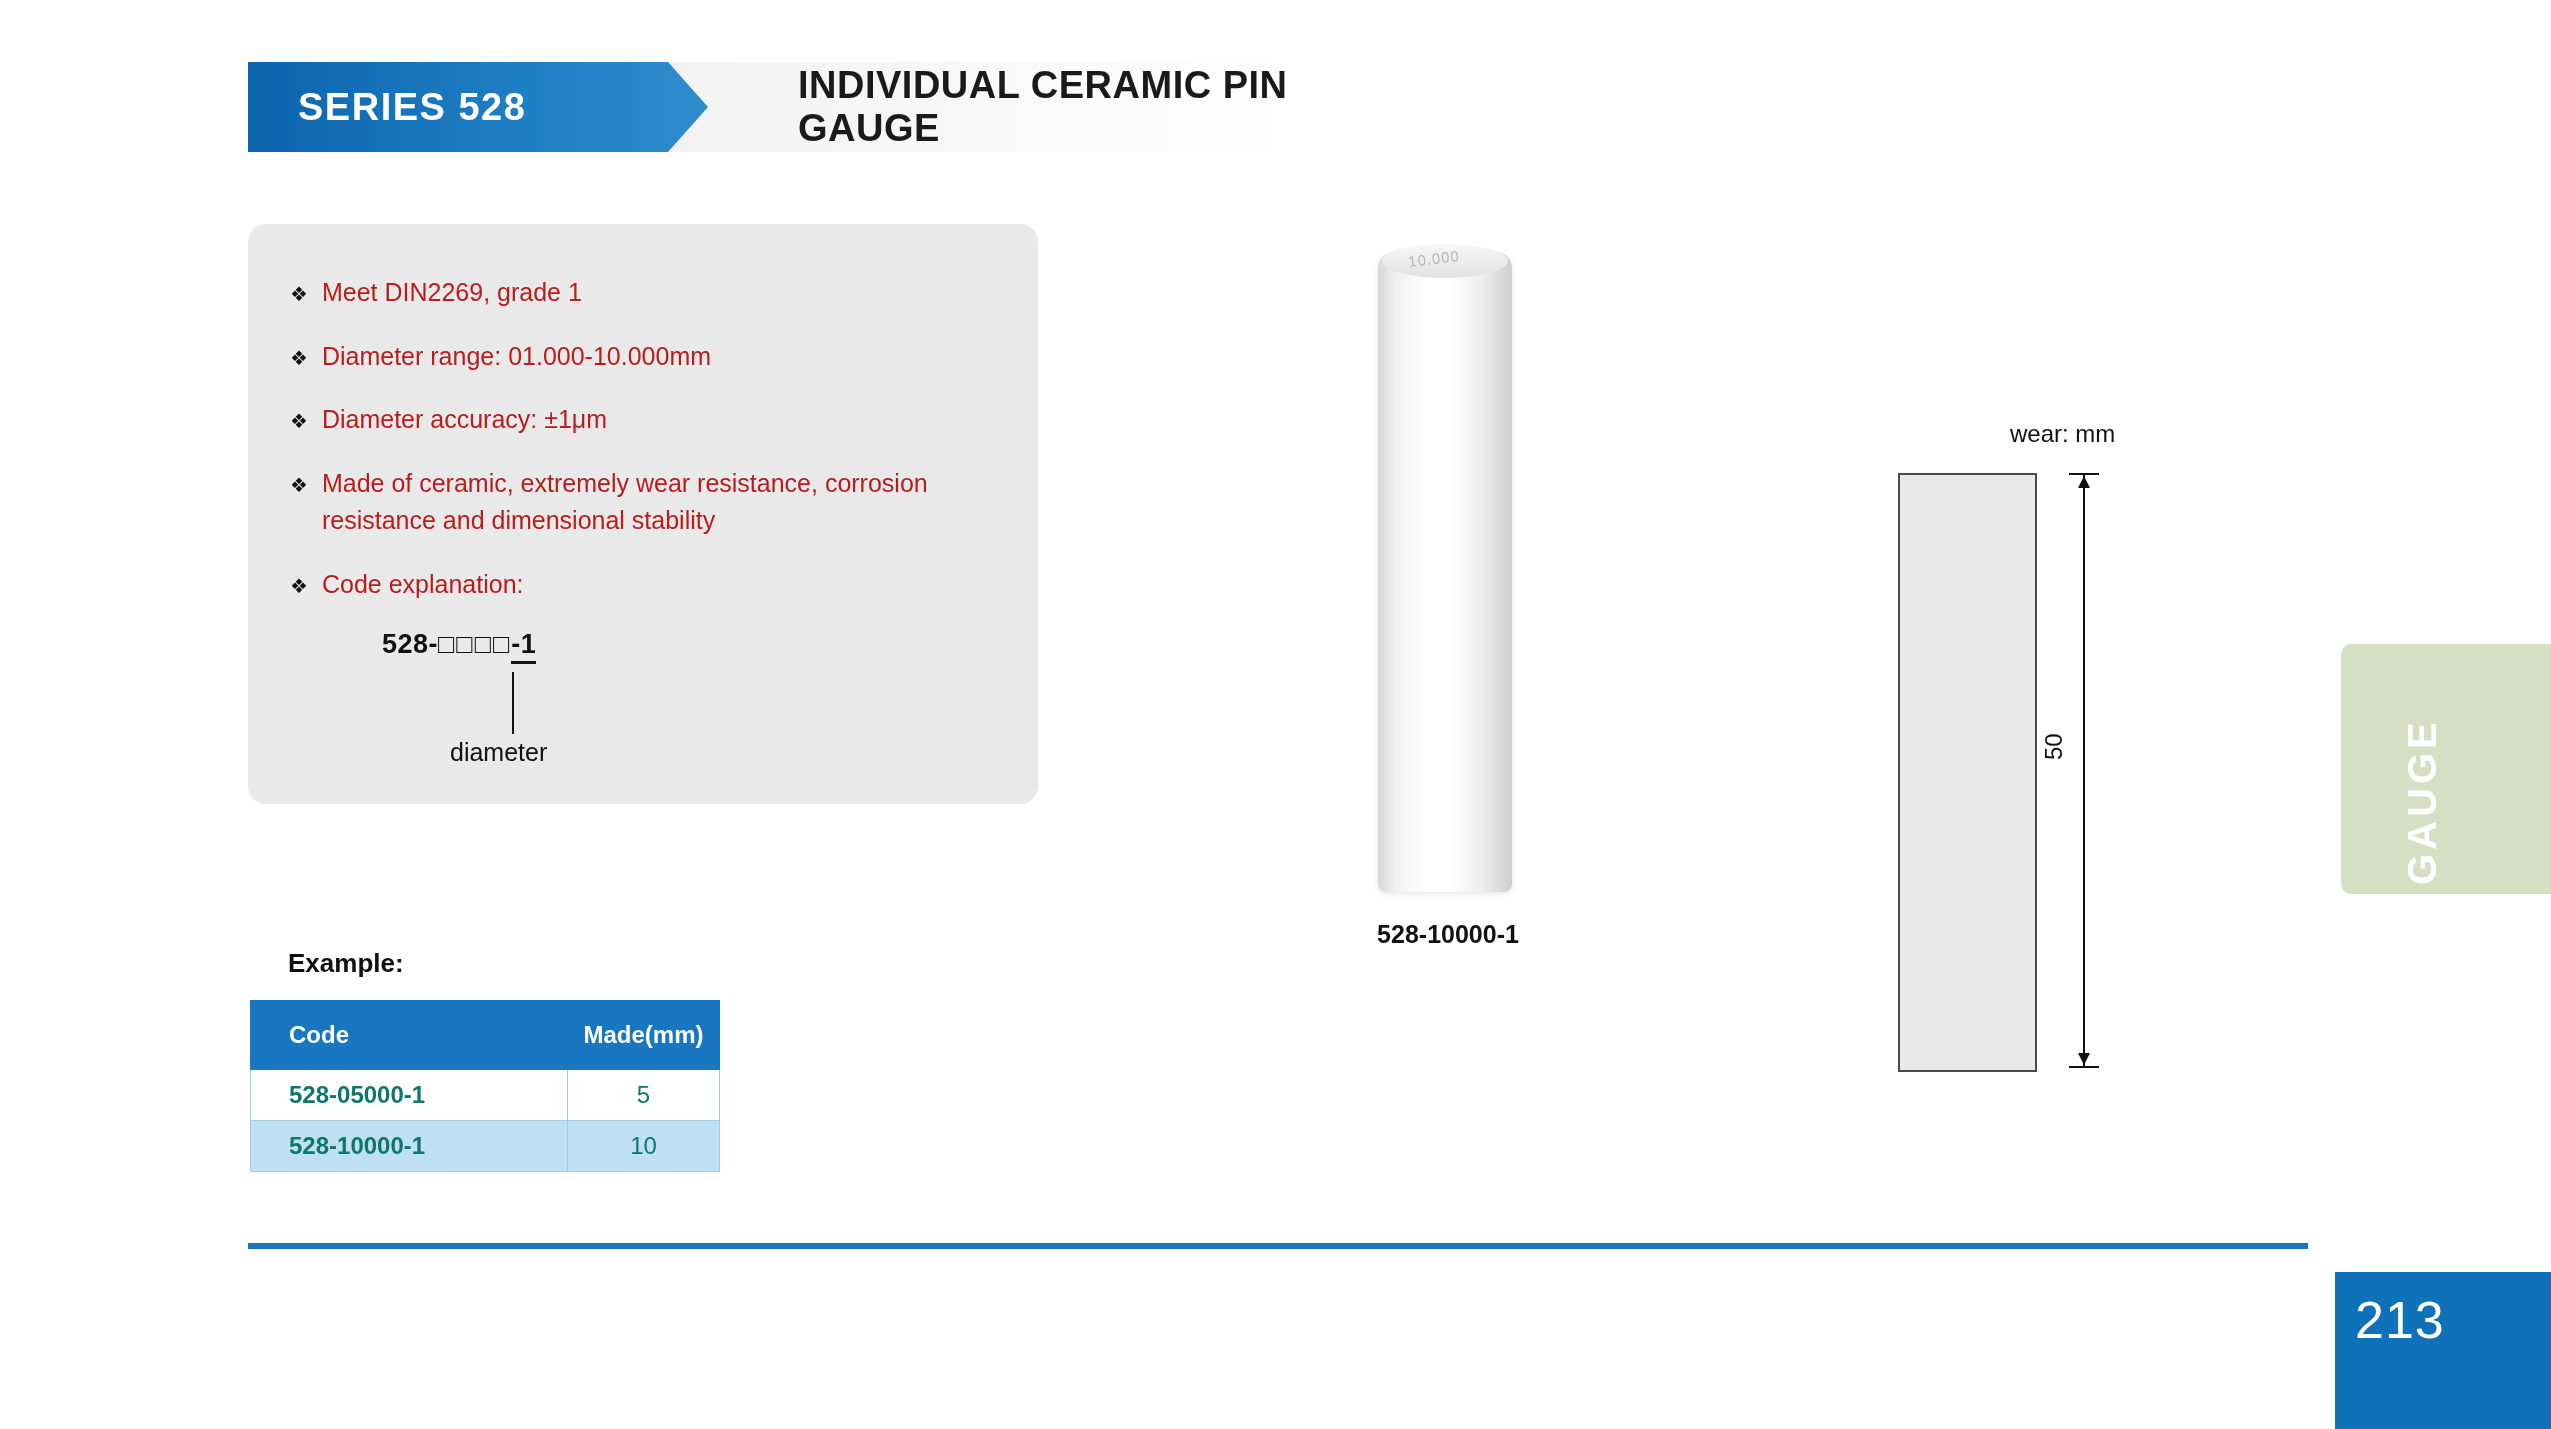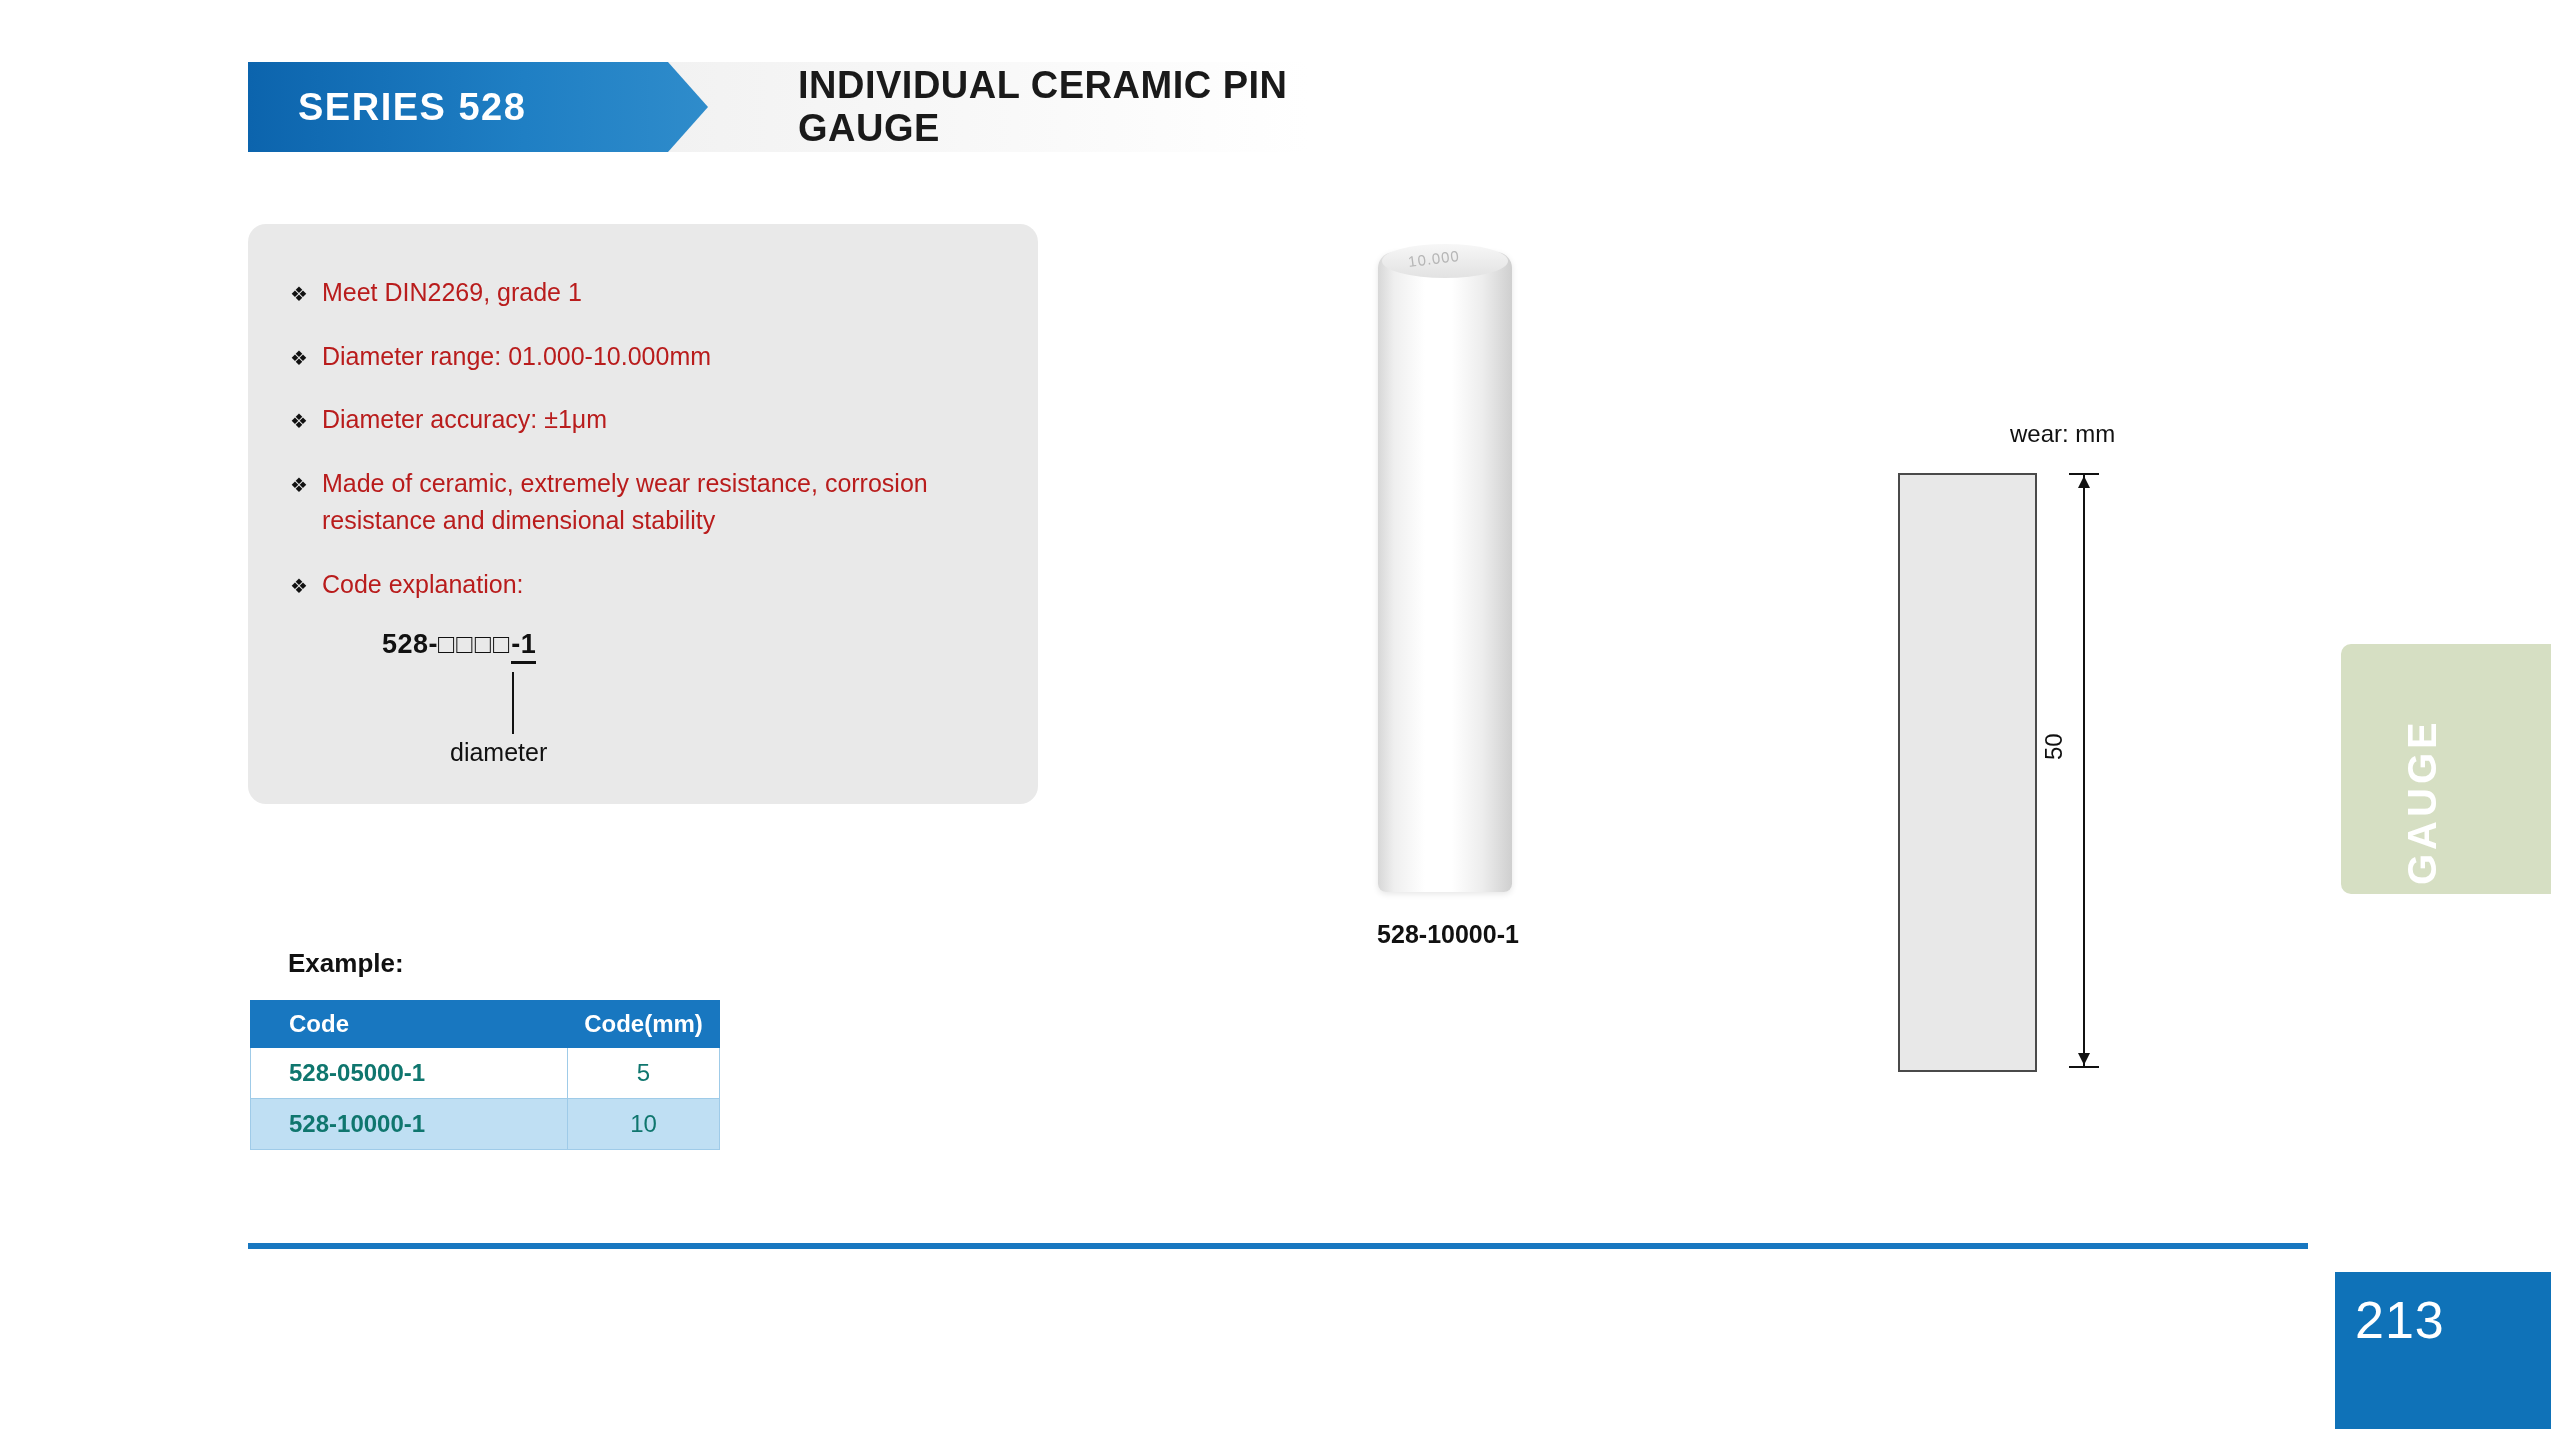--- a/index.html
+++ b/index.html
@@ -266,21 +266,21 @@
     top: 1000px;
     border-collapse: collapse;
     width: 470px;
   }
   .ex-table th {
     background: #1877c0;
     color: #ffffff;
     font-size: 24px;
     font-weight: bold;
     text-align: center;
-    padding: 9px 8px;
+    padding: 20px 8px;
     border: 1px solid #1877c0;
     margin-left: 32px;
   }
   .ex-table th.col-code {
     text-align: left;
     padding-left: 38px;
     width: 270px;
   }
   .ex-table td {
     font-size: 24px;
@@ -407,21 +407,21 @@
 <div class="dim-cap-bot"></div>
 <div class="dim-arrow-top"></div>
 <div class="dim-arrow-bot"></div>
 <div class="dim-value">50</div>
 
 <div class="example-label">Example:</div>
 <table class="ex-table">
   <thead>
     <tr>
       <th class="col-code">Code</th>
-      <th>Code(mm)</th>
+      <th>Made(mm)</th>
     </tr>
   </thead>
   <tbody>
     <tr>
       <td class="col-code">528-05000-1</td>
       <td>5</td>
     </tr>
     <tr class="alt">
       <td class="col-code">528-10000-1</td>
       <td>10</td>

